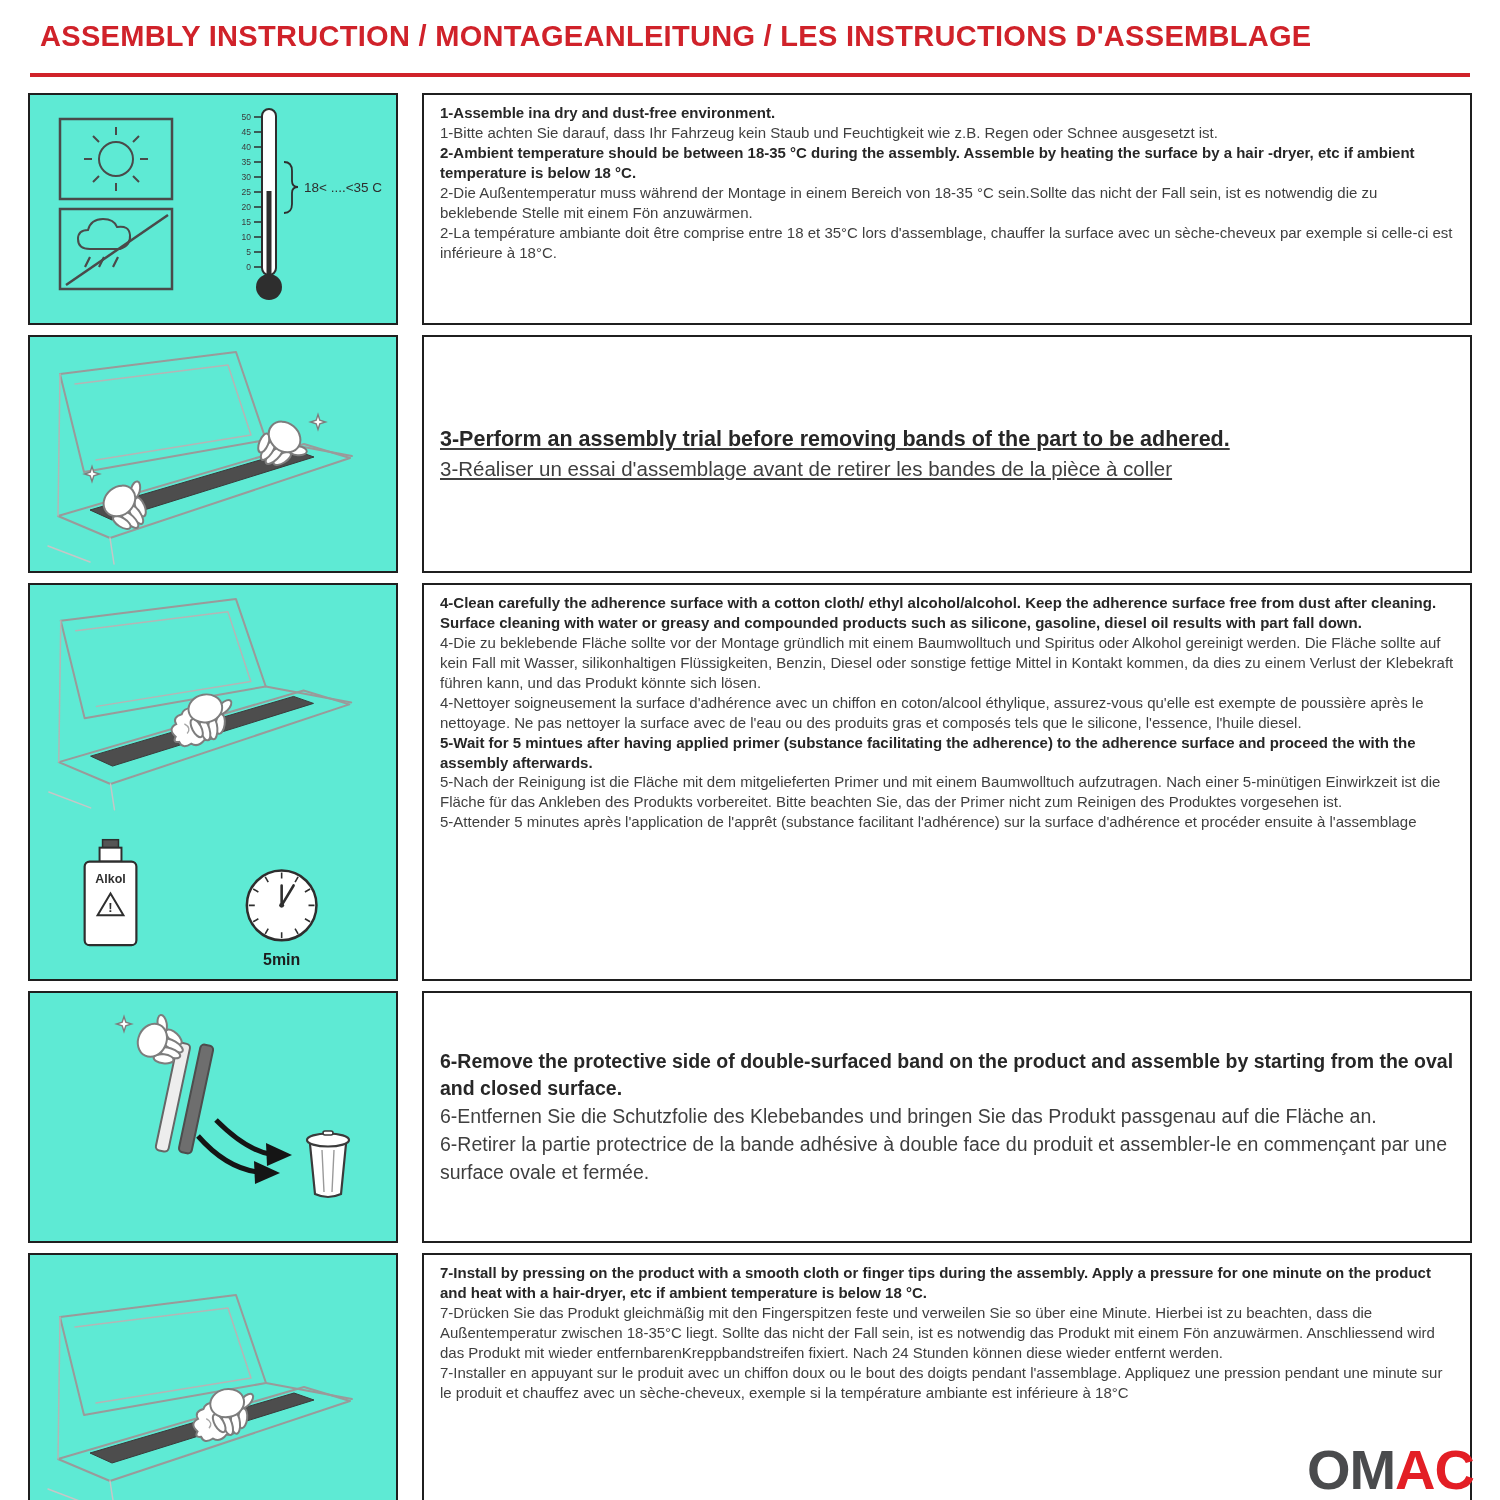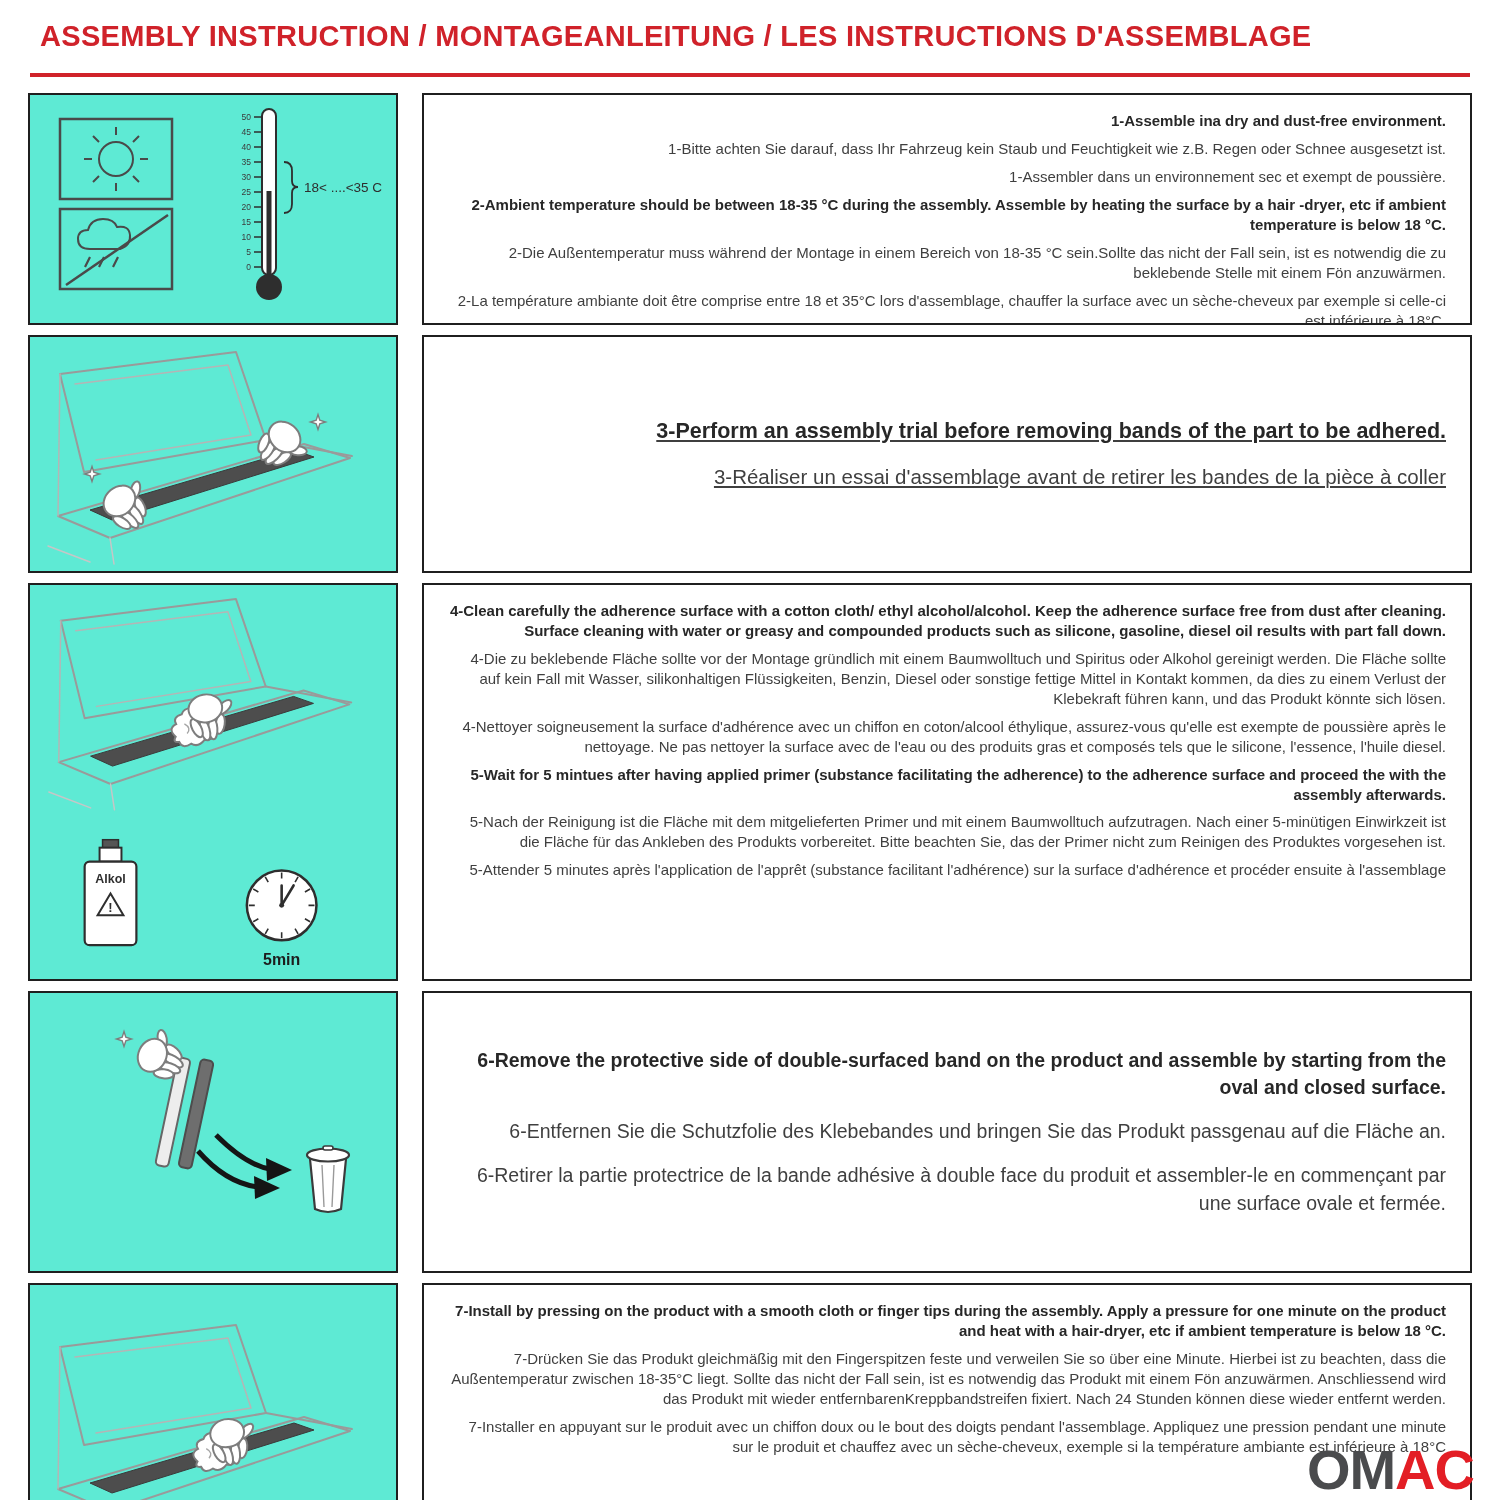--- a/index.html
+++ b/index.html
@@ -33,28 +33,28 @@
     overflow: hidden;
   }
   .fig-svg { width: 100%; height: 100%; display: block; }
   .textbox {
     flex: 1;
     border: 2px solid #1f1f1f;
     padding: 8px 16px;
     overflow: hidden;
     background: #fff;
   }
-  .textbox p { margin: 8px; text-align: right; }
+  .textbox p { margin: 0; }
   .b { font-weight: 700; color: #272727; }
   .gap { margin-top: 16px; }
 
   .r1 { height: 232px; }
   .r2 { height: 238px; text-decoration: underline; }
   .r3 { height: 398px; }
-  .r4 { height: 282px; }
+  .r4 { height: 252px; }
   .r5 { height: 286px; }
 
   .tb-s { font-size: 15px; line-height: 1.33; }
   .tb-l { font-size: 20.5px; line-height: 1.38; display: flex; flex-direction: column; justify-content: center; }
   .tb-l .b { font-size: 21.5px; }
   .tb-m { font-size: 19.5px; line-height: 1.42; display: flex; flex-direction: column; justify-content: center; }
 
   .logo {
     position: absolute; right: 26px; bottom: 2px;
     font-size: 56px; font-weight: 800; letter-spacing: -1px; line-height: 1;
@@ -142,21 +142,20 @@
             <text x="221" y="175">0</text>
           </g>
           <path d="M254,67 Q262,67 262,76 L262,86 Q262,92 268,92 Q262,92 262,98 L262,109 Q262,118 254,118" fill="none" stroke="#2e2e2e" stroke-width="1.8"></path>
           <text x="274" y="97" font-size="13.5" fill="#2e2e2e">18&lt; ....&lt;35 C</text>
         </g>
       </svg>
     </div>
     <div class="textbox tb-s">
       <p class="b">1-Assemble ina dry and dust-free environment.</p>
       <p>1-Bitte achten Sie darauf, dass Ihr Fahrzeug kein Staub und Feuchtigkeit wie z.B. Regen oder Schnee ausgesetzt ist.</p>
-      <p>1-Assembler dans un environnement sec et exempt de poussière.</p>
       <p class="b gap">2-Ambient temperature should be between 18-35 °C  during the assembly. Assemble by heating the surface by a hair -dryer, etc if ambient temperature is below 18 °C.</p>
       <p>2-Die Außentemperatur muss während der Montage in einem Bereich von 18-35 °C  sein.Sollte das nicht der Fall sein, ist es notwendig die zu beklebende Stelle mit einem Fön anzuwärmen.</p>
       <p>2-La température ambiante doit être comprise entre 18 et 35°C lors d'assemblage, chauffer la surface avec un sèche-cheveux par exemple si celle-ci est inférieure à 18°C.</p>
     </div>
   </div>
 
   <div class="row r2">
     <div class="figure">
       <svg class="fig-svg" viewBox="0 0 366 232">
         <use href="#door-scene"></use>

